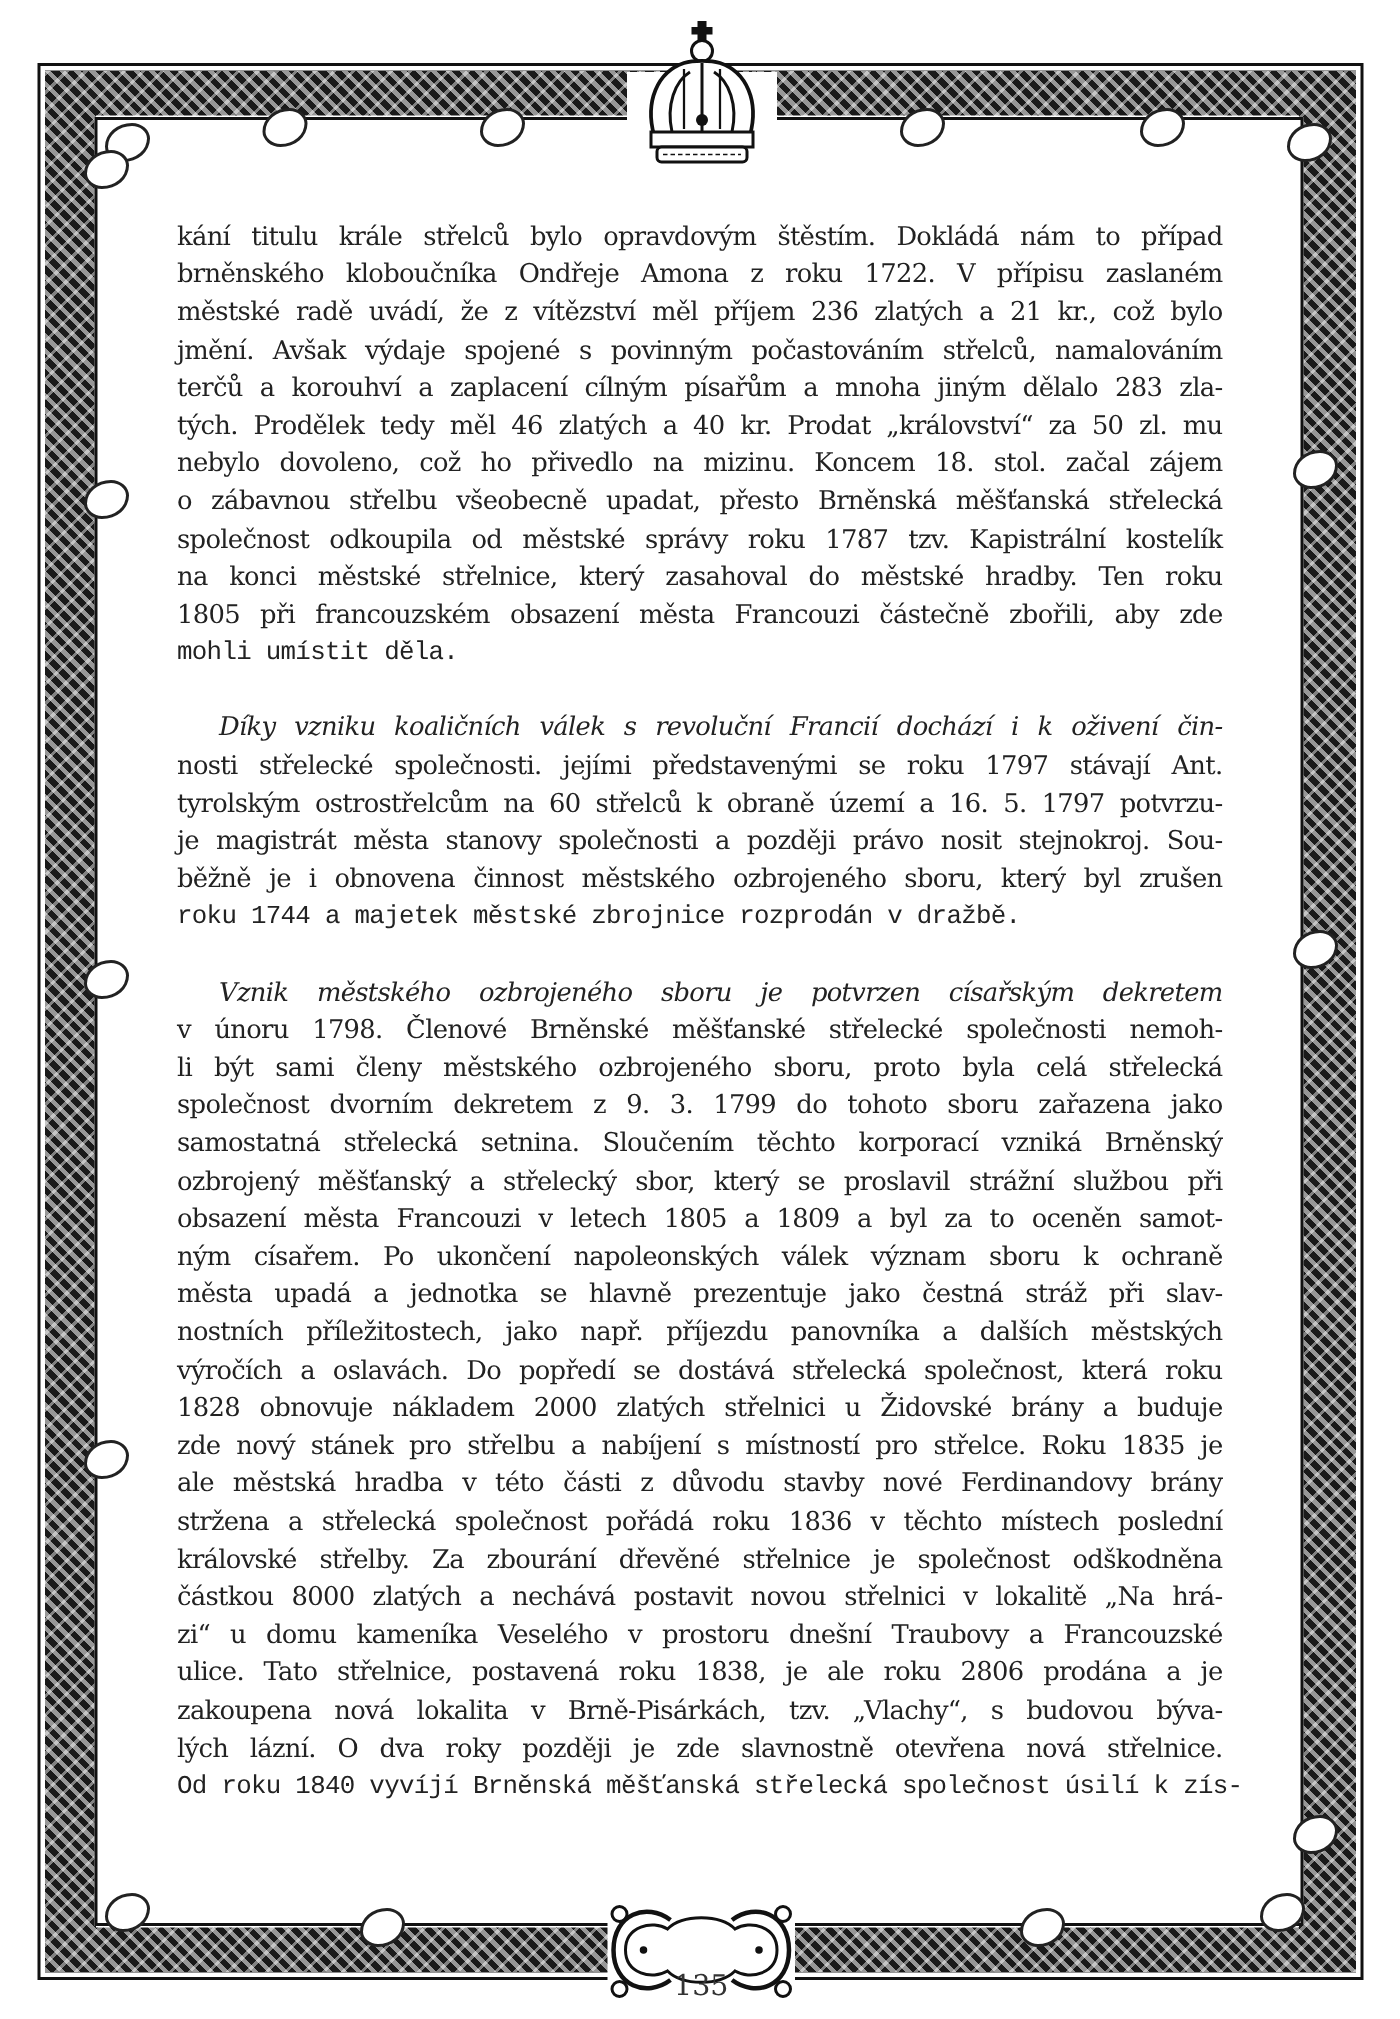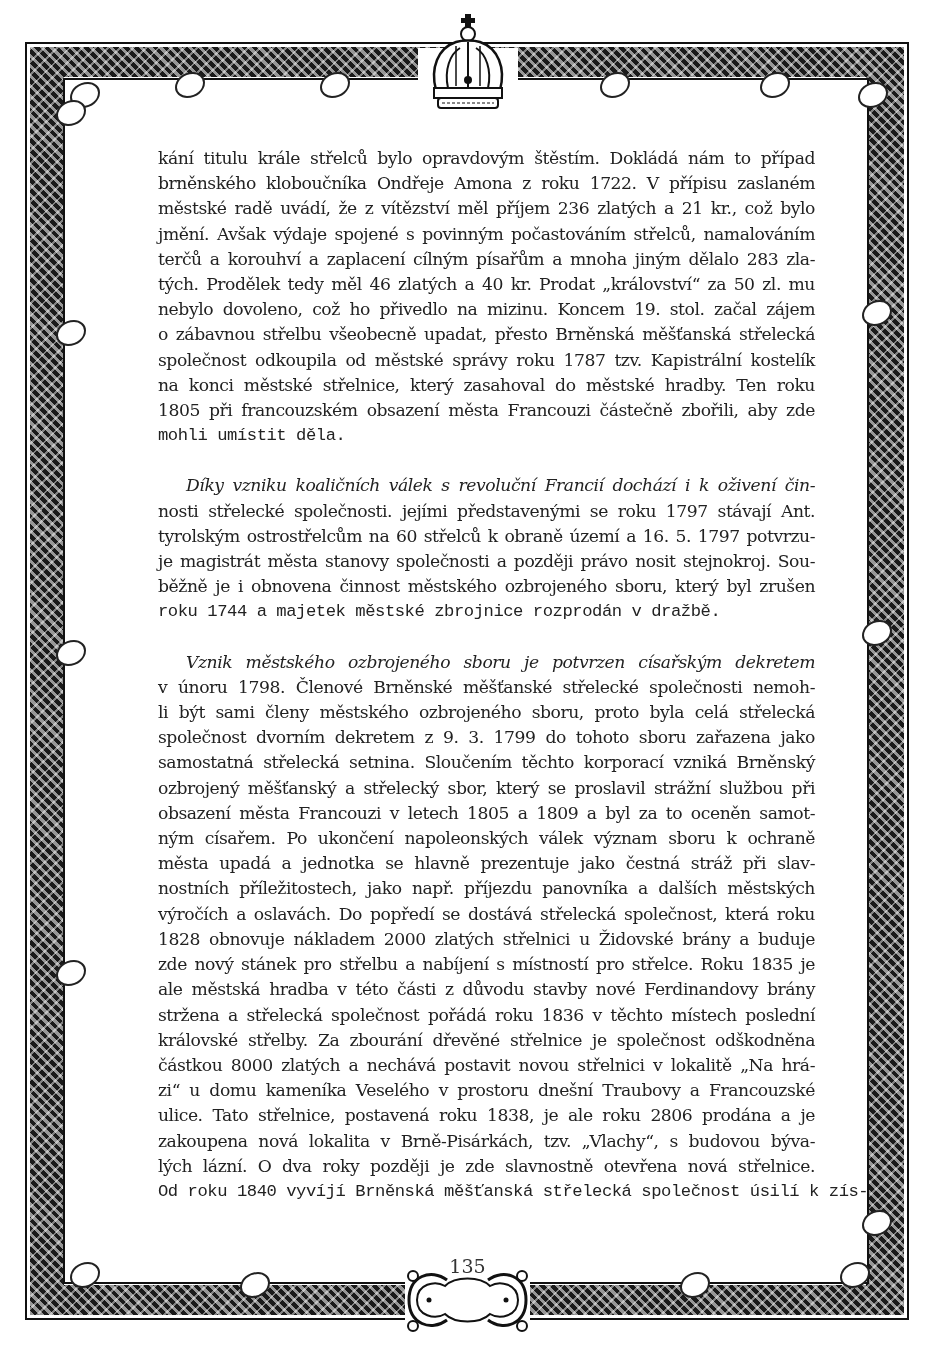--- a/index.html
+++ b/index.html
@@ -31,30 +31,30 @@
     position: absolute; width: 26px; height: 22px; background: #fff;
     border: 2px solid #222; border-radius: 60% 40% 60% 40%;
   }
   .crown {
     position: absolute; left: 418px; top: 8px; width: 100px; height: 110px;
   }
   .cartouche {
     position: absolute; left: 395px; top: 1262px; width: 145px; height: 76px;
   }
   .page-number {
-    position: absolute; left: 420px; top: 1255px; width: 95px; text-align: center;
+    position: absolute; left: 420px; top: 1313px; width: 95px; text-align: center;
     font-family: "DejaVu Serif", serif; font-size: 19px; color: #333;
   }
   .text {
     position: absolute; left: 118px; top: 146px; width: 697px;
     font-family: "DejaVu Serif", serif; font-size: 17.2px; line-height: 25.2px;
     color: #222; letter-spacing: -0.45px;
   }
   .text .para { margin-bottom: 25px; }
-  .text .line { display: block; text-align: justify; text-align-last: justify; white-space: nowrap; margin-left: 40px; }
+  .text .line { display: block; text-align: justify; text-align-last: justify; white-space: nowrap; }
   .text .line.end { text-align-last: left; font-family: Liberation Mono, monospace; }
   .text .line.indent { text-indent: 28px; font-style: italic; }
 </style>
 </head>
 <body>
 
 <div class="frame-outer"></div>
 <div class="frame-band"></div>
 <div class="frame-inner"></div>
 
@@ -105,21 +105,21 @@
 <div class="page-number">135</div>
 
 <div class="text">
   <div class="para">
       <span class="line">kání titulu krále střelců bylo opravdovým štěstím. Dokládá nám to případ</span>
       <span class="line">brněnského kloboučníka Ondřeje Amona z roku 1722. V přípisu zaslaném</span>
       <span class="line">městské radě uvádí, že z vítězství měl příjem 236 zlatých a 21 kr., což bylo</span>
       <span class="line">jmění. Avšak výdaje spojené s povinným počastováním střelců, namalováním</span>
       <span class="line">terčů a korouhví a zaplacení cílným písařům a mnoha jiným dělalo 283 zla-</span>
       <span class="line">tých. Prodělek tedy měl 46 zlatých a 40 kr. Prodat „království“ za 50 zl. mu</span>
-      <span class="line">nebylo dovoleno, což ho přivedlo na mizinu. Koncem 19. stol. začal zájem</span>
+      <span class="line">nebylo dovoleno, což ho přivedlo na mizinu. Koncem 18. stol. začal zájem</span>
       <span class="line">o zábavnou střelbu všeobecně upadat, přesto Brněnská měšťanská střelecká</span>
       <span class="line">společnost odkoupila od městské správy roku 1787 tzv. Kapistrální kostelík</span>
       <span class="line">na konci městské střelnice, který zasahoval do městské hradby. Ten roku</span>
       <span class="line">1805 při francouzském obsazení města Francouzi částečně zbořili, aby zde</span>
       <span class="line end">mohli umístit děla.</span>
     </div>
   <div class="para">
       <span class="line indent">Díky vzniku koaličních válek s revoluční Francií dochází i k oživení čin-</span>
       <span class="line">nosti střelecké společnosti. jejími představenými se roku 1797 stávají Ant.</span>
       <span class="line">tyrolským ostrostřelcům na 60 střelců k obraně území a 16. 5. 1797 potvrzu-</span>

